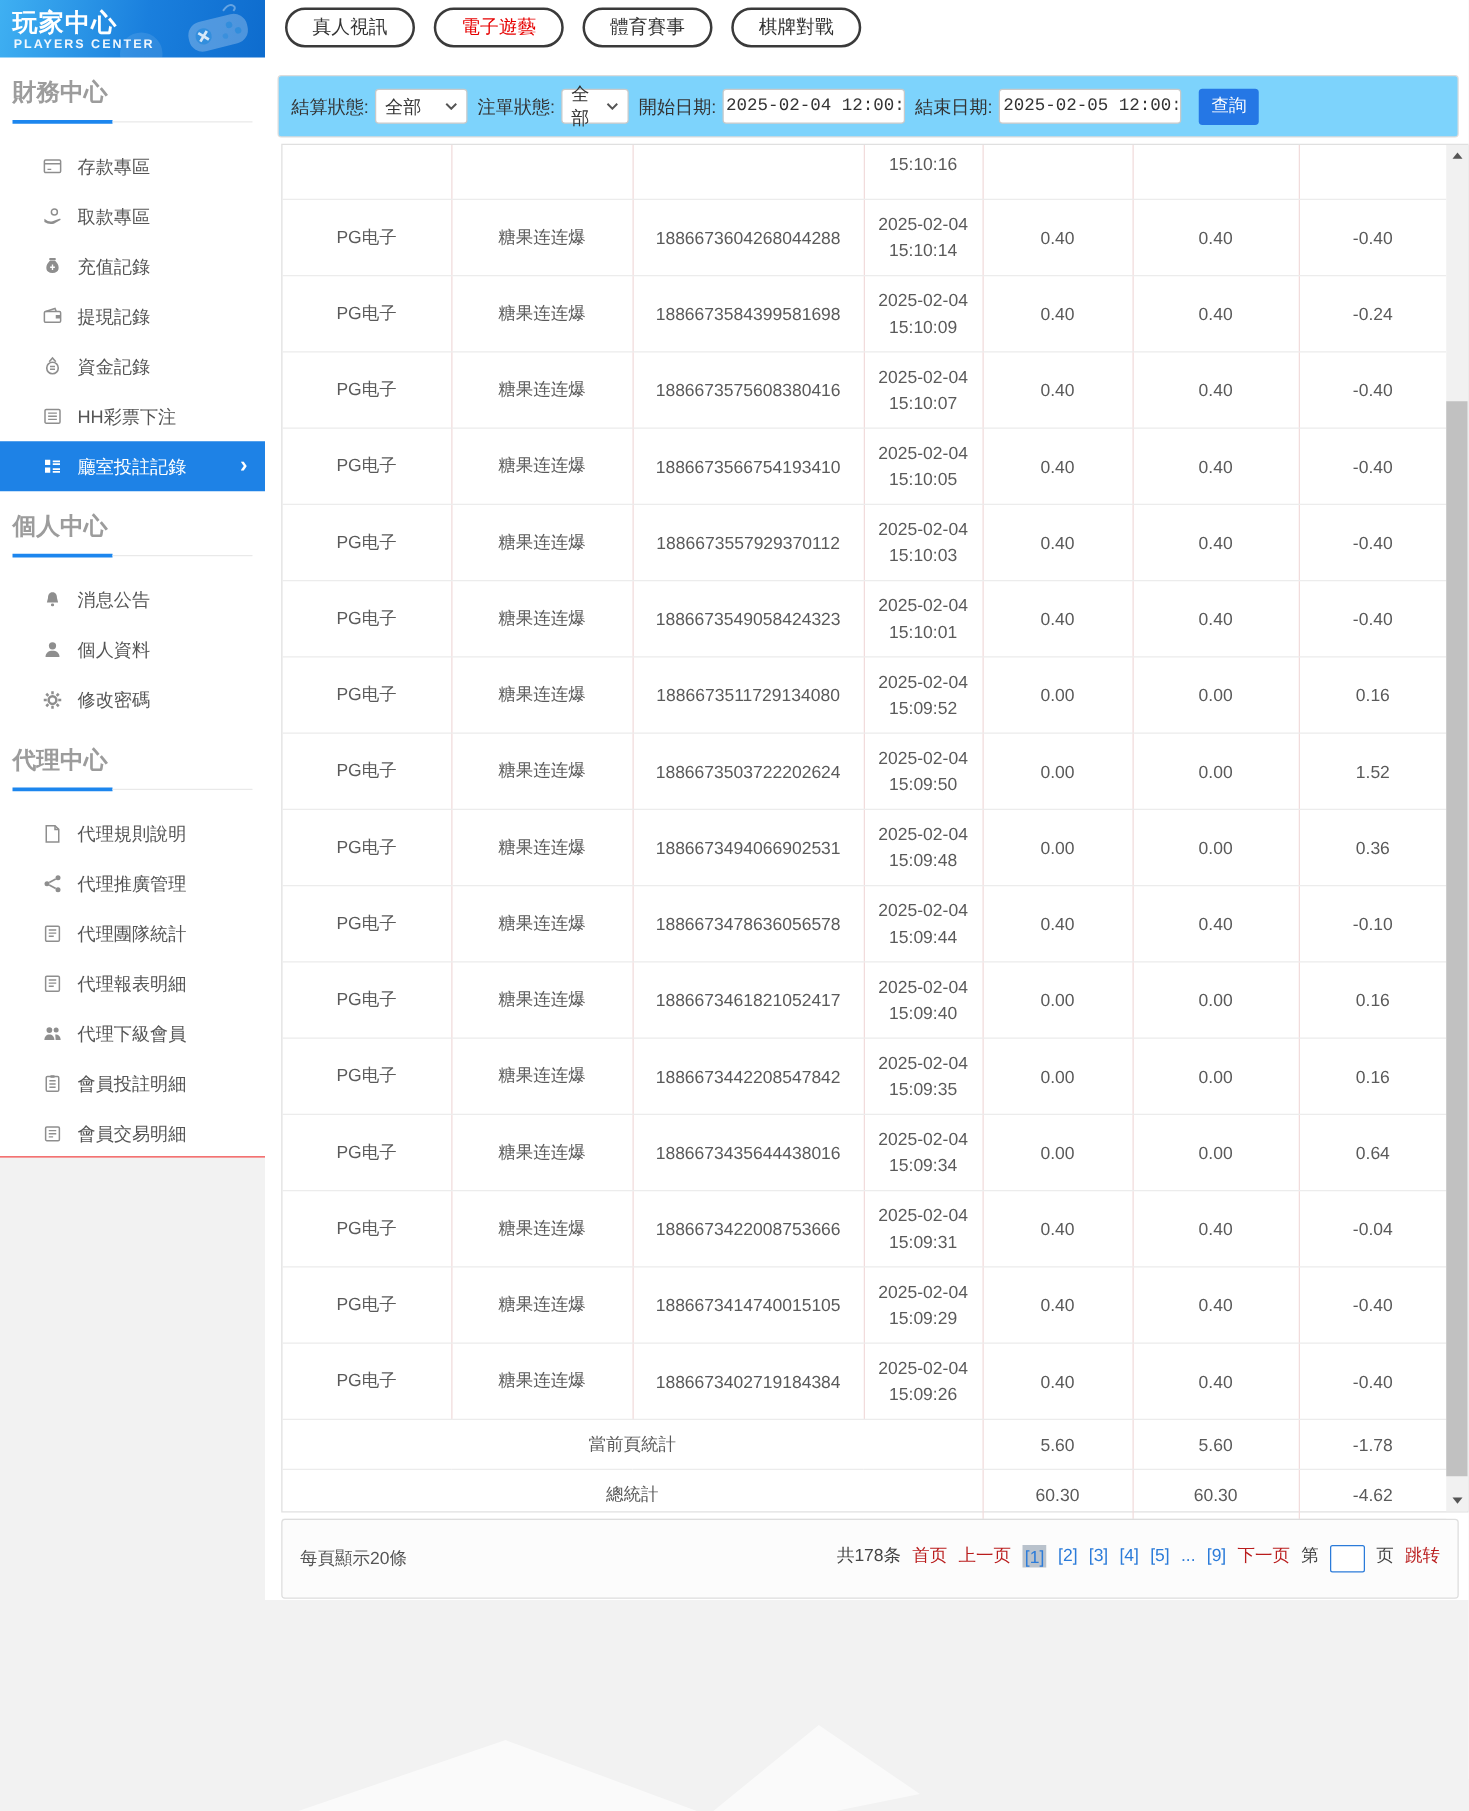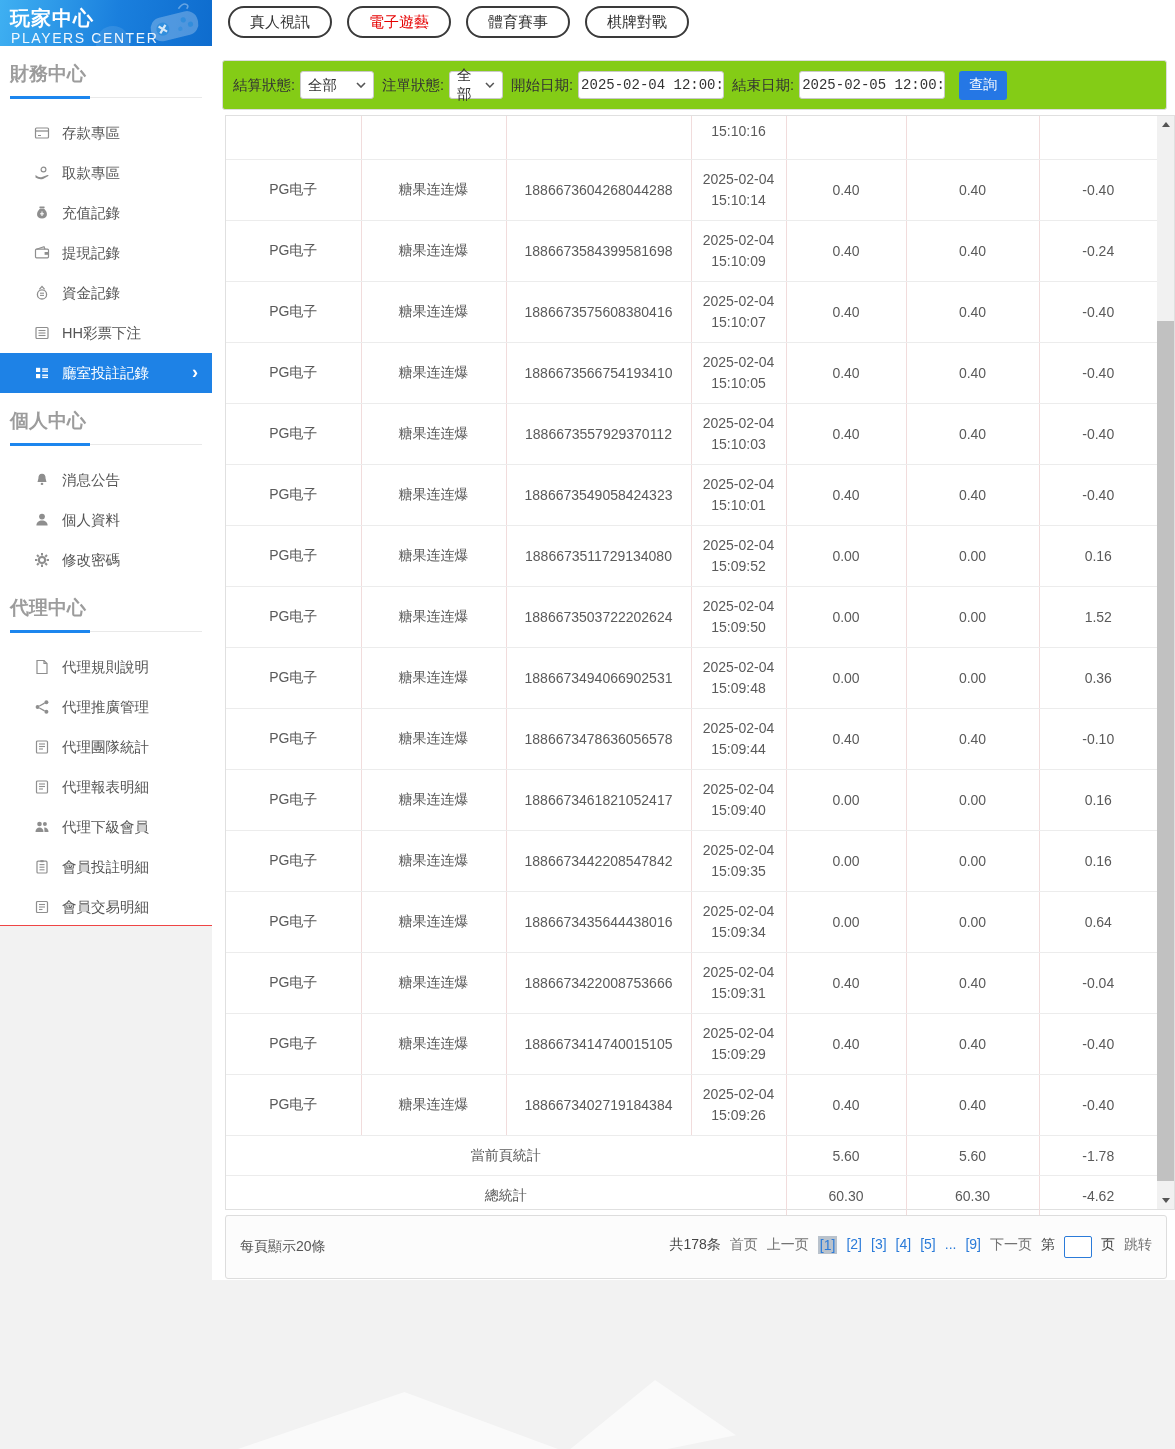--- a/index.html
+++ b/index.html
@@ -8,42 +8,42 @@
     background:#f2f2f2;
     font-family:"Liberation Sans","DejaVu Sans",sans-serif;
     -webkit-font-smoothing:antialiased;
   }
   
   .sidebar{position:absolute;left:0;top:0;width:212px;height:925px;background:#fff;border-bottom:1px solid #ef4444;}
   .sb-header{position:relative;height:46px;overflow:hidden;
     background:linear-gradient(100deg,#3fb0f2 0%,#1a7fdd 55%,#0e6cce 100%);}
   .sb-header .glow{position:absolute;left:96px;top:26px;width:34px;height:34px;border-radius:50%;background:rgba(255,255,255,.10)}
   .sb-title{position:absolute;left:10px;top:5px;color:#fff;font-size:20px;font-weight:bold;letter-spacing:1px}
-  .sb-sub{position:absolute;left:11px;top:30px;color:rgba(255,255,255,.92);font-size:14px;font-weight:normal;letter-spacing:1.6px}
+  .sb-sub{position:absolute;left:11px;top:30px;color:rgba(255,255,255,.92);font-size:10px;font-weight:bold;letter-spacing:1.6px}
   .gamepad{position:absolute;right:8px;top:4px;transform:rotate(-14deg)}
   .sec-title{margin:15px 10px 0;font-size:19px;color:#9c9c9c;font-weight:700}
   .sec-underline{position:relative;margin:9px 10px 14px;height:3px}
   .sec-underline i{position:absolute;left:0;top:0;width:80px;height:3px;background:#1c86ee}
   .sec-underline::after{content:'';position:absolute;left:80px;right:0;top:1px;height:1px;background:#e9e9e9}
   .sb-item{position:relative;height:40px;display:flex;align-items:center;padding-left:34px;color:#555;font-size:14.5px;cursor:pointer}
   .sb-icon{width:16px;height:16px;color:#8e8e8e;flex:0 0 16px}
   .sb-icon svg{width:16px;height:16px;display:block}
   .sb-label{margin-left:12px;white-space:nowrap}
   .sb-item.active{background:#1e82e6;color:#fff}
   .sb-item.active .sb-icon{color:#fff}
   .sb-arrow{position:absolute;right:14px;top:50%;transform:translateY(-54%);font-size:18px;color:#fff;font-weight:bold}
   
   .main{position:absolute;left:212px;top:0;width:963px;height:1280px;background:#fff}
   .tabbar{position:absolute;top:6px;left:16px;display:flex;gap:15px}
   .tab{background:#fff;border:2px solid #3a3a3a;border-radius:17px;height:32px;padding:0 20px;
        font-size:15px;color:#333;cursor:pointer;font-family:inherit;line-height:28px}
   .tab.active{color:#e60000}
   
   .filterbox{position:absolute;top:60px;left:10px;width:945px;height:50px;box-sizing:border-box;
-    background:#84cc16;border:1px solid #dcdcdc;border-radius:3px;
+    background:#7dd3fc;border:1px solid #dcdcdc;border-radius:3px;
     display:flex;align-items:center;padding-left:10px;font-size:14.5px;color:#333}
   .f-label{margin:0 5px 0 8px;white-space:nowrap}
   .f-select{height:28px;background:#fff;border:1px solid #c9c9c9;border-radius:3px;display:flex;align-items:center;
     justify-content:space-between;padding:0 7px;cursor:pointer;box-sizing:border-box}
   .f-select.w1{width:74px}
   .f-select.w2{width:54px}
   .f-date{height:28px;width:146px;border:1px solid #c9c9c9;border-radius:3px;background:#fff;
     font-size:14px;color:#333;text-align:center;font-family:Liberation Mono, monospace;box-sizing:border-box;padding:0 2px}
   .f-search{margin-left:14px;height:29px;width:48px;background:#2577e5;color:#fff;border:none;border-radius:3px;
     font-size:14px;cursor:pointer;font-family:inherit}
@@ -63,21 +63,21 @@
   .v-btn{position:absolute;left:0;width:17px;height:17px;display:flex;align-items:center;justify-content:center;cursor:pointer}
   .v-up{top:0}.v-down{bottom:0}
   .tri-up{width:0;height:0;border-left:4px solid transparent;border-right:4px solid transparent;border-bottom:5px solid #555}
   .tri-down{width:0;height:0;border-left:4px solid transparent;border-right:4px solid transparent;border-top:5px solid #555}
   .v-thumb{position:absolute;left:0;top:205px;width:17px;height:860px;background:#c1c1c1;cursor:pointer}
   
   .pagebar{position:absolute;top:1215px;left:13px;width:942px;height:64px;box-sizing:border-box;
     background:#fcfcfc;border:1px solid #ddd;border-radius:3px;
     display:flex;align-items:center;justify-content:space-between;padding:4px 14px;font-size:14px;color:#555}
   .pg-right{display:flex;align-items:flex-start;gap:9px;color:#444}
-  .pg-link{color:#737373;cursor:pointer;white-space:nowrap}
+  .pg-link{color:#b91c1c;cursor:pointer;white-space:nowrap}
   .pg-page{color:#2b7bd9;cursor:pointer}
   .pg-page.current{background:#b9c2cc;padding:1px 2px}
   .pg-input{width:26px;height:20px;border:1px solid #2b7bd9;border-radius:2px;font-size:13px;text-align:center;font-family:inherit;padding:0}
   
   .wm{position:absolute;background:rgba(255,255,255,.6)}
   .wm1{left:238px;top:1392px;width:320px;height:57px;clip-path:polygon(0 100%,52% 0,100% 100%)}
   .wm2{left:556px;top:1380px;width:180px;height:69px;clip-path:polygon(8% 100%,55% 0,100% 80%,62% 100%)}
 </style>
 </head>
 <body>

